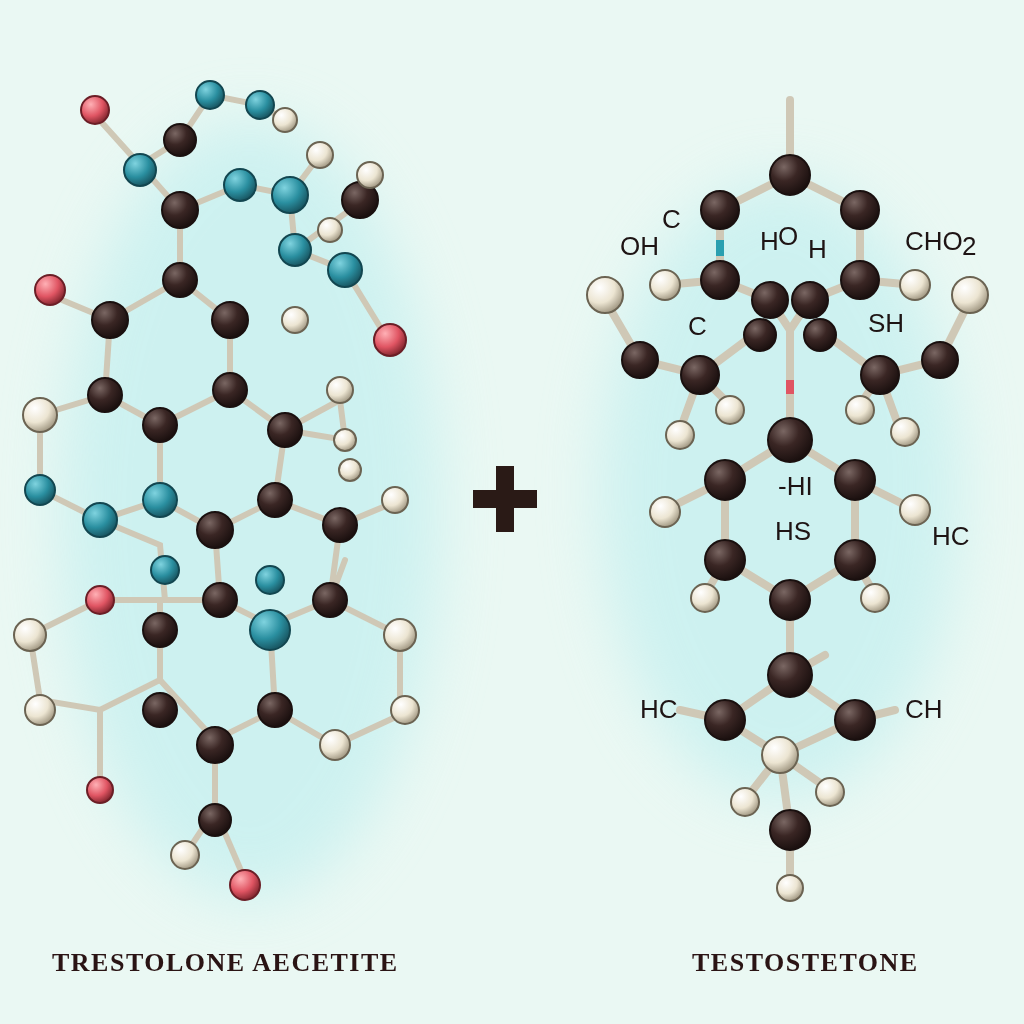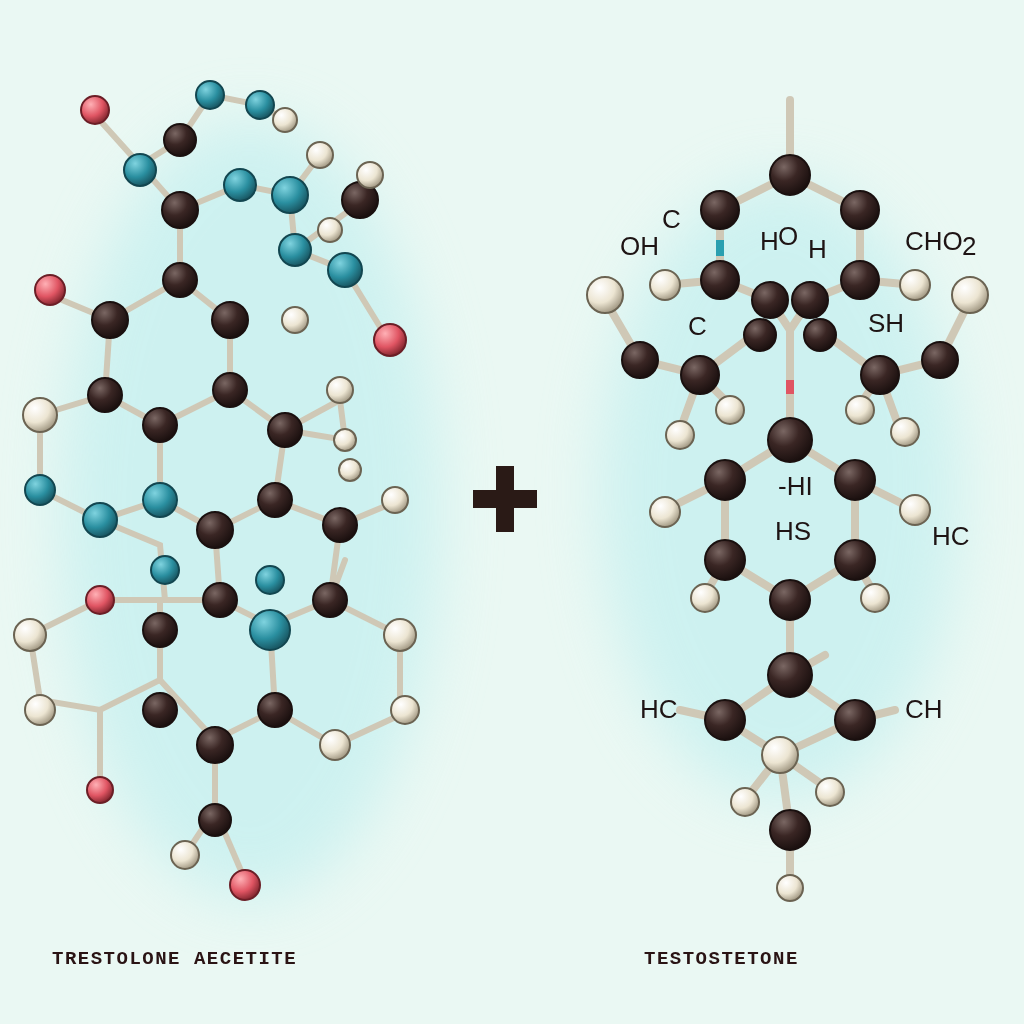--- a/index.html
+++ b/index.html
@@ -1,19 +1,19 @@
 <!DOCTYPE html>
 <html><head>
 <meta charset="utf-8">
 <style>
   html,body{margin:0;padding:0;}
   body{width:1024px;height:1024px;overflow:hidden;background:#eaf8f3;font-family:"Liberation Sans",sans-serif;position:relative;}
   .bg-wash{position:absolute;border-radius:50%;filter:blur(30px);opacity:.55;}
   svg.mol{position:absolute;left:0;top:0;}
-  .caption{position:absolute;top:948px;font-family:Liberation Mono, monospace;font-weight:700;font-size:19px;letter-spacing:1.5px;color:#2a1414;}
+  .caption{position:absolute;top:948px;font-family:Liberation Serif, serif;font-weight:700;font-size:26px;letter-spacing:1.5px;color:#2a1414;}
   .atom-label{font-family:"Liberation Sans",sans-serif;font-size:26px;fill:#1e1414;}
 </style>
 </head>
 <body>
 
 <div class="bg-wash" style="left:60px;top:120px;width:380px;height:780px;background:#b6ecee;"></div>
 <div class="bg-wash" style="left:600px;top:180px;width:360px;height:620px;background:#b6ecee;"></div>
 
 <svg class="mol" width="1024" height="1024" viewBox="0 0 1024 1024">
   <defs>
@@ -223,13 +223,13 @@
     <text class="atom-label" x="868" y="332" font-size="20">SH</text>
     <text class="atom-label" x="778" y="495" font-size="20">-HI</text>
     <text class="atom-label" x="775" y="540" font-size="20">HS</text>
     <text class="atom-label" x="932" y="545" font-size="20">HC</text>
     <text class="atom-label" x="640" y="718" font-size="24">HC</text>
     <text class="atom-label" x="905" y="718" font-size="24">CH</text>
   </g>
 </svg>
 
 <div class="caption" style="left:52px;">TRESTOLONE AECETITE</div>
-<div class="caption" style="left:644px;">TESTOSTETONE</div>
+<div class="caption" style="left:692px;">TESTOSTETONE</div>
 
 </body></html>

